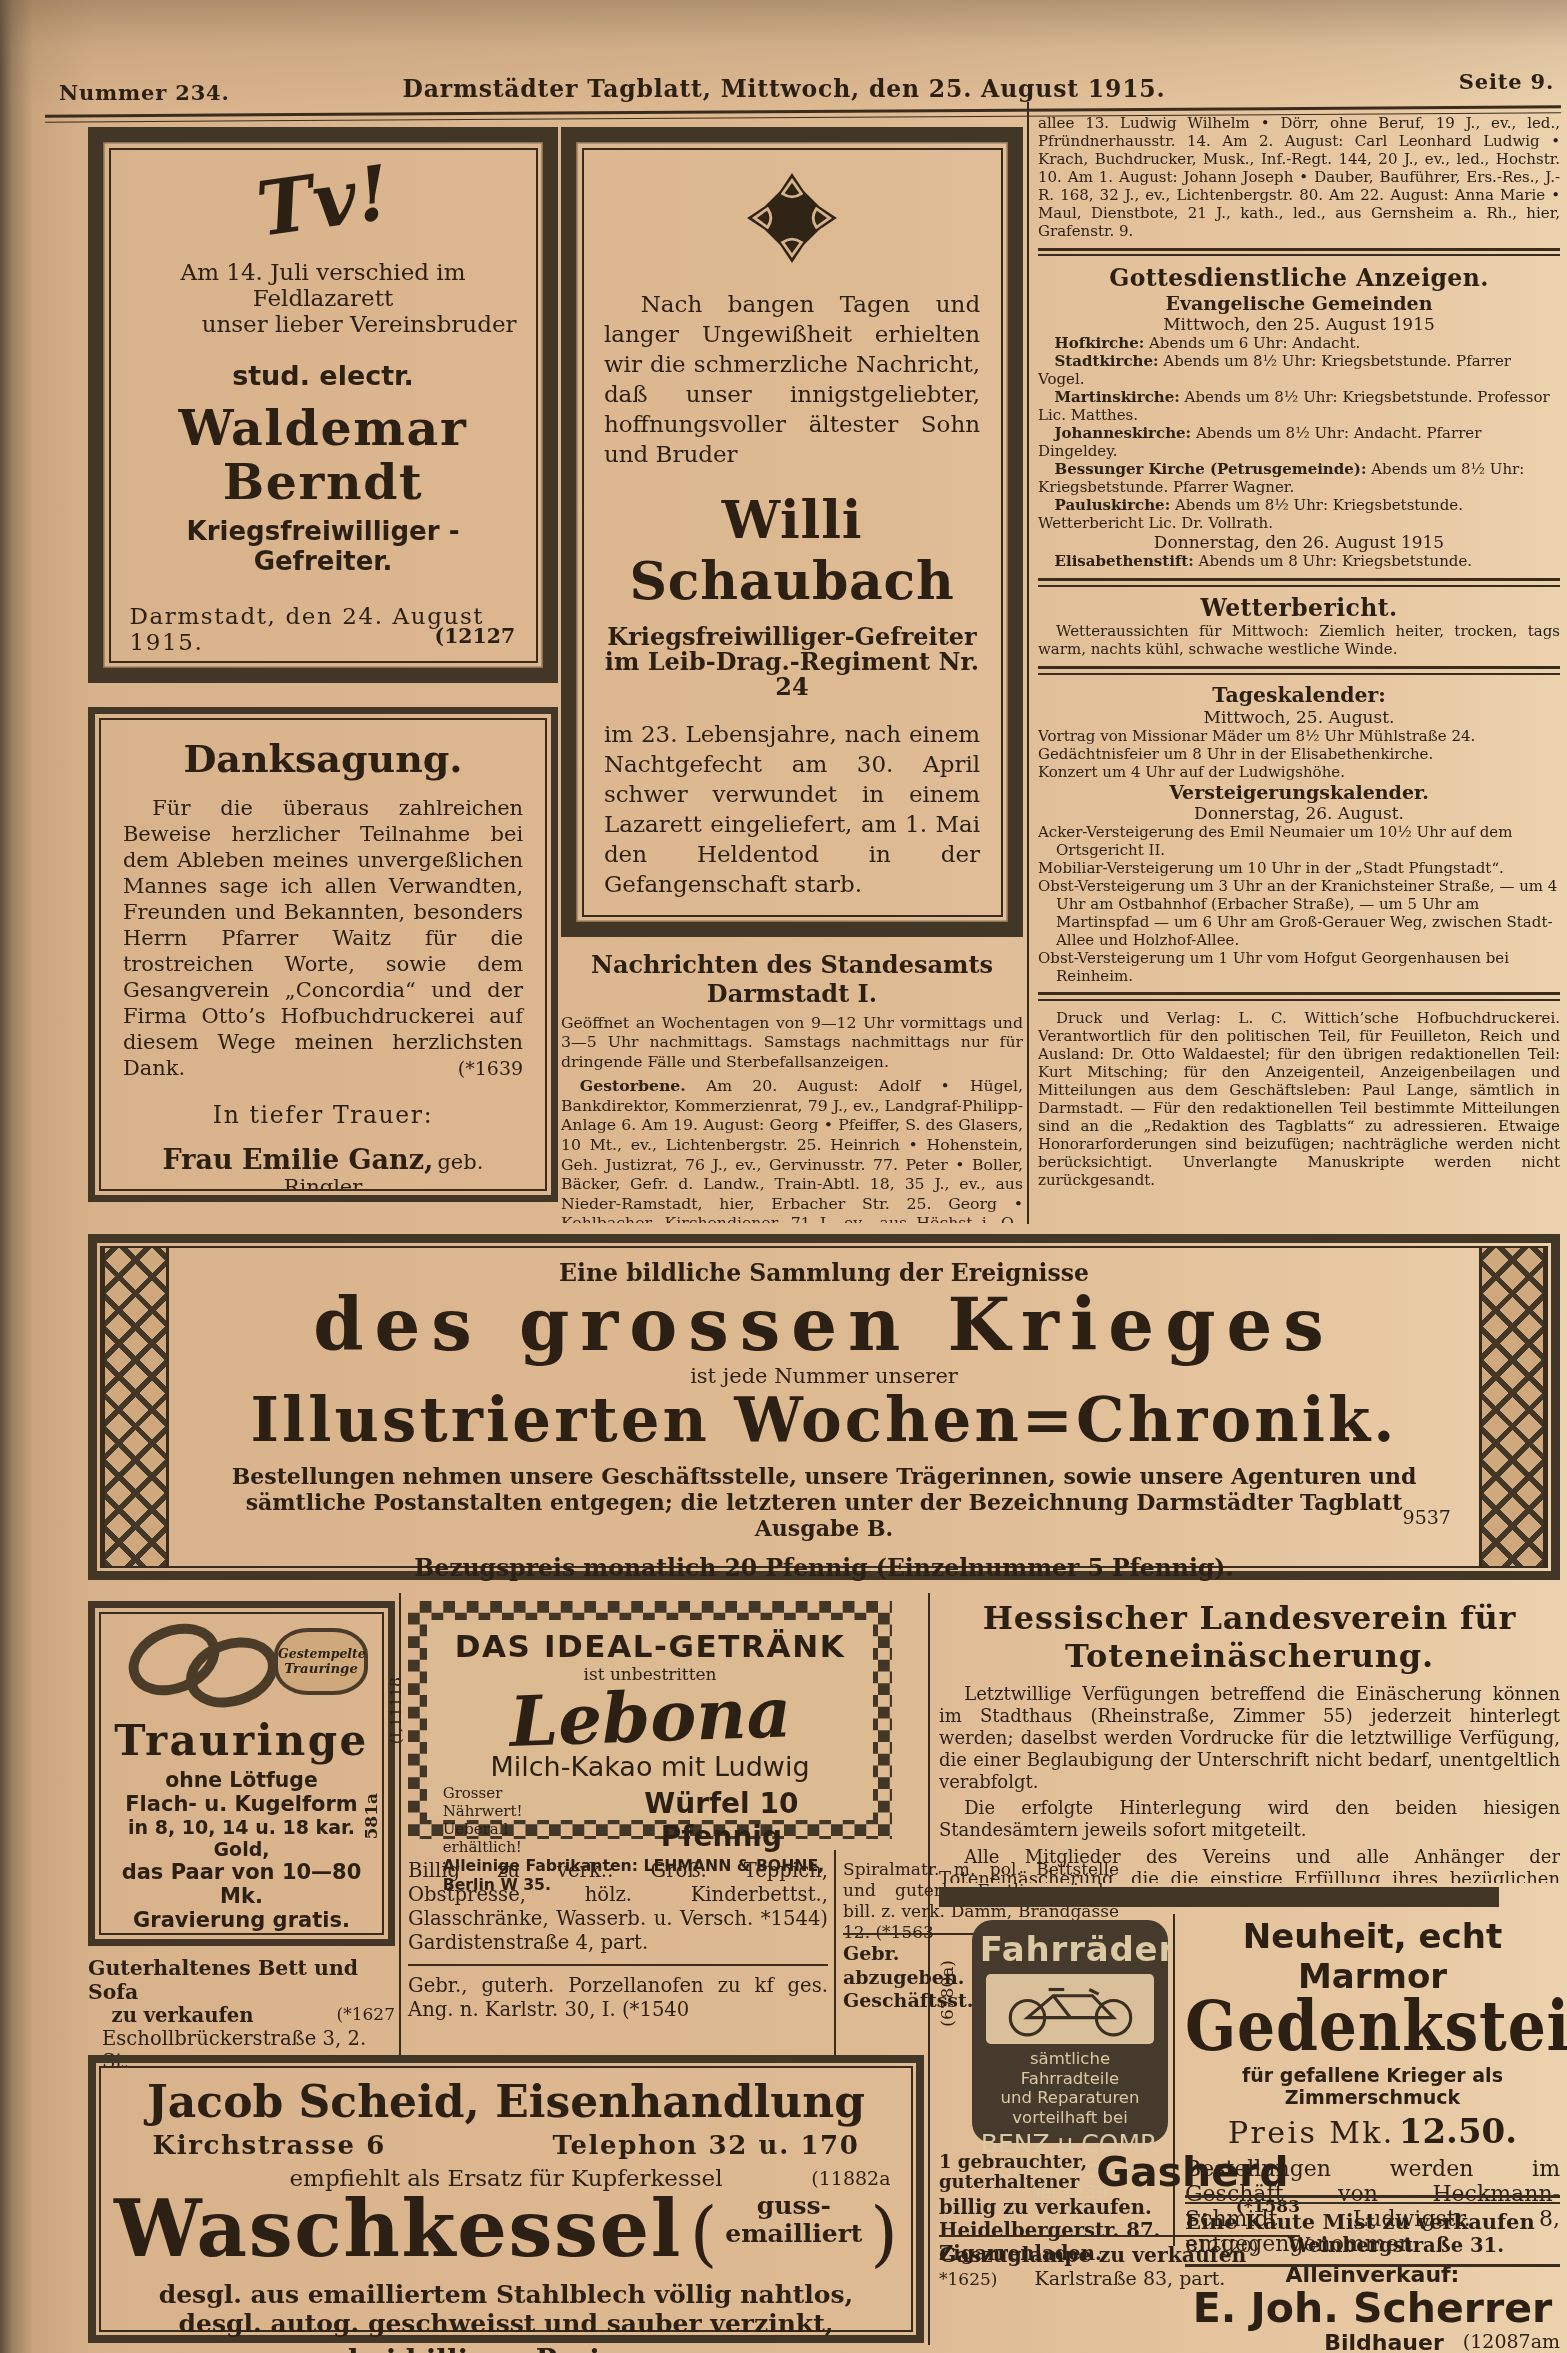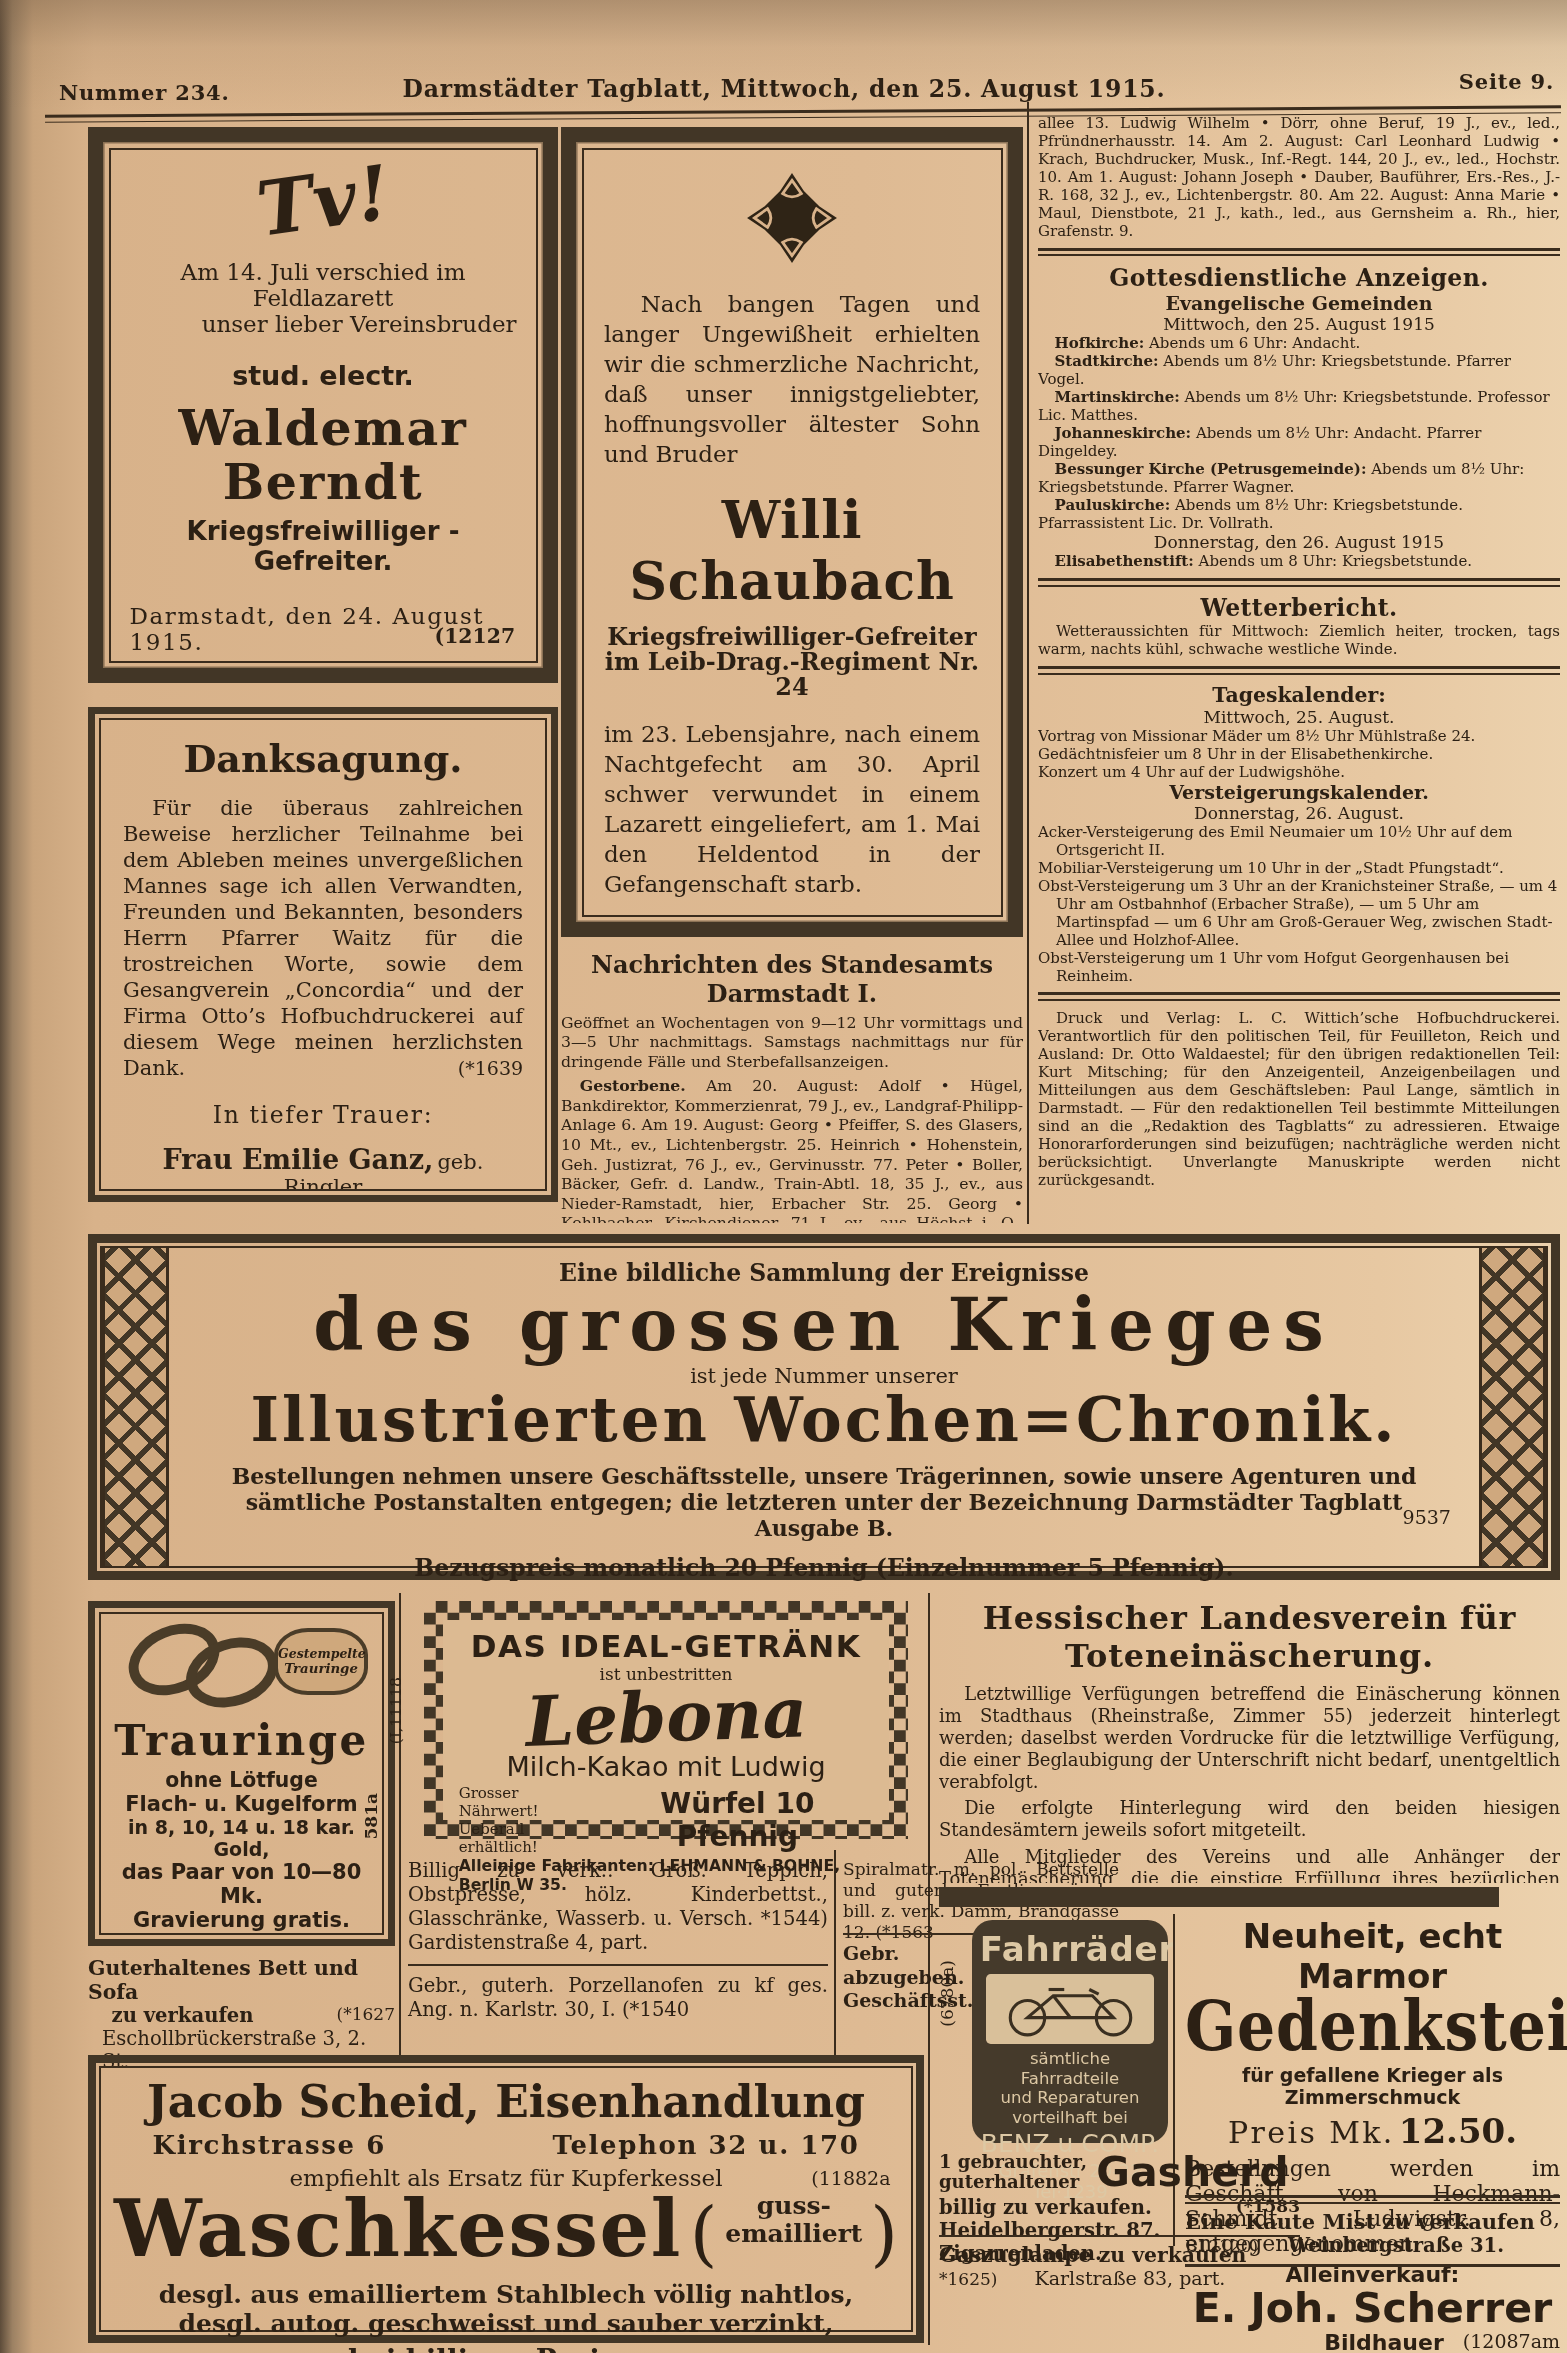--- a/index.html
+++ b/index.html
@@ -150,21 +150,21 @@
     <div class="hrule dbl rule-gap"></div>
 
     <div class="sec-title">Gottesdienstliche Anzeigen.</div>
     <div class="sec-sub">Evangelische Gemeinden</div>
     <div class="sec-date">Mittwoch, den 25. August 1915</div>
     <p class="entry"><b>Hofkirche:</b> <span>Abends um 6 Uhr: Andacht.</span></p>
     <p class="entry"><b>Stadtkirche:</b> <span>Abends um 8½ Uhr: Kriegsbetstunde. Pfarrer Vogel.</span></p>
     <p class="entry"><b>Martinskirche:</b> <span>Abends um 8½ Uhr: Kriegsbetstunde. Professor Lic. Matthes.</span></p>
     <p class="entry"><b>Johanneskirche:</b> <span>Abends um 8½ Uhr: Andacht. Pfarrer Dingeldey.</span></p>
     <p class="entry"><b>Bessunger Kirche (Petrusgemeinde):</b> <span>Abends um 8½ Uhr: Kriegsbetstunde. Pfarrer Wagner.</span></p>
-    <p class="entry"><b>Pauluskirche:</b> <span>Abends um 8½ Uhr: Kriegsbetstunde. Pfarrassistent Lic. Dr. Vollrath.</span></p>
+    <p class="entry"><b>Pauluskirche:</b> <span>Abends um 8½ Uhr: Kriegsbetstunde. Wetterbericht Lic. Dr. Vollrath.</span></p>
     <div class="sec-date">Donnerstag, den 26. August 1915</div>
     <p class="entry"><b>Elisabethenstift:</b> <span>Abends um 8 Uhr: Kriegsbetstunde.</span></p>
     <div class="hrule dbl rule-gap"></div>
 
     <div class="sec-title">Wetterbericht.</div>
     <p class="just" style="text-indent:1.2em;">Wetteraussichten für Mittwoch: Ziemlich heiter, trocken, tags warm, nachts kühl, schwache westliche Winde.</p>
     <div class="hrule dbl rule-gap"></div>
 
     <div class="sec-sub" style="font-size:20.4px;">Tageskalender:</div>
     <div class="sec-date">Mittwoch, 25. August.</div>
@@ -230,21 +230,21 @@
       <span class="refnum">(*1627</span>
     </div>
     <div style="font-size:19.6px;padding-left:14px;">Eschollbrückerstraße 3, 2. St.</div>
   </section>
 
   <div class="vrule" style="left:399px;top:1593px;height:462px;"></div>
   <div class="vrule" style="left:834px;top:1850px;height:205px;"></div>
   <div class="vrule" style="left:928px;top:1593px;height:752px;"></div>
 
   <div class="vert" style="position:absolute;left:386px;top:1677px;font-weight:normal;font-size:15.7px;">(I,11118</div>
-  <section class="abs" style="left:424px;top:1601px;width:484px;height:238px;">
+  <section class="abs" style="left:408px;top:1601px;width:484px;height:238px;">
     <div class="checker">
       <div class="checker-inner">
         <div class="blk sans" style="font-size:31px;letter-spacing:1.6px;">DAS IDEAL-GETRÄNK</div>
         <div style="font-size:17px;">ist unbestritten</div>
         <div class="blk" style="font-size:69px;line-height:.95;font-style:italic;transform:rotate(-2deg);">Lebona</div>
         <div class="sans" style="font-size:27px;margin-top:1.6px;">Milch-Kakao mit Ludwig</div>
         <div style="display:flex;justify-content:space-between;align-items:center;margin-top:1.6px;">
           <div style="text-align:left;">
             <div style="font-size:15px;">Grosser Nährwert!</div>
             <div style="font-size:15px;">Ueberall erhältlich!</div>

